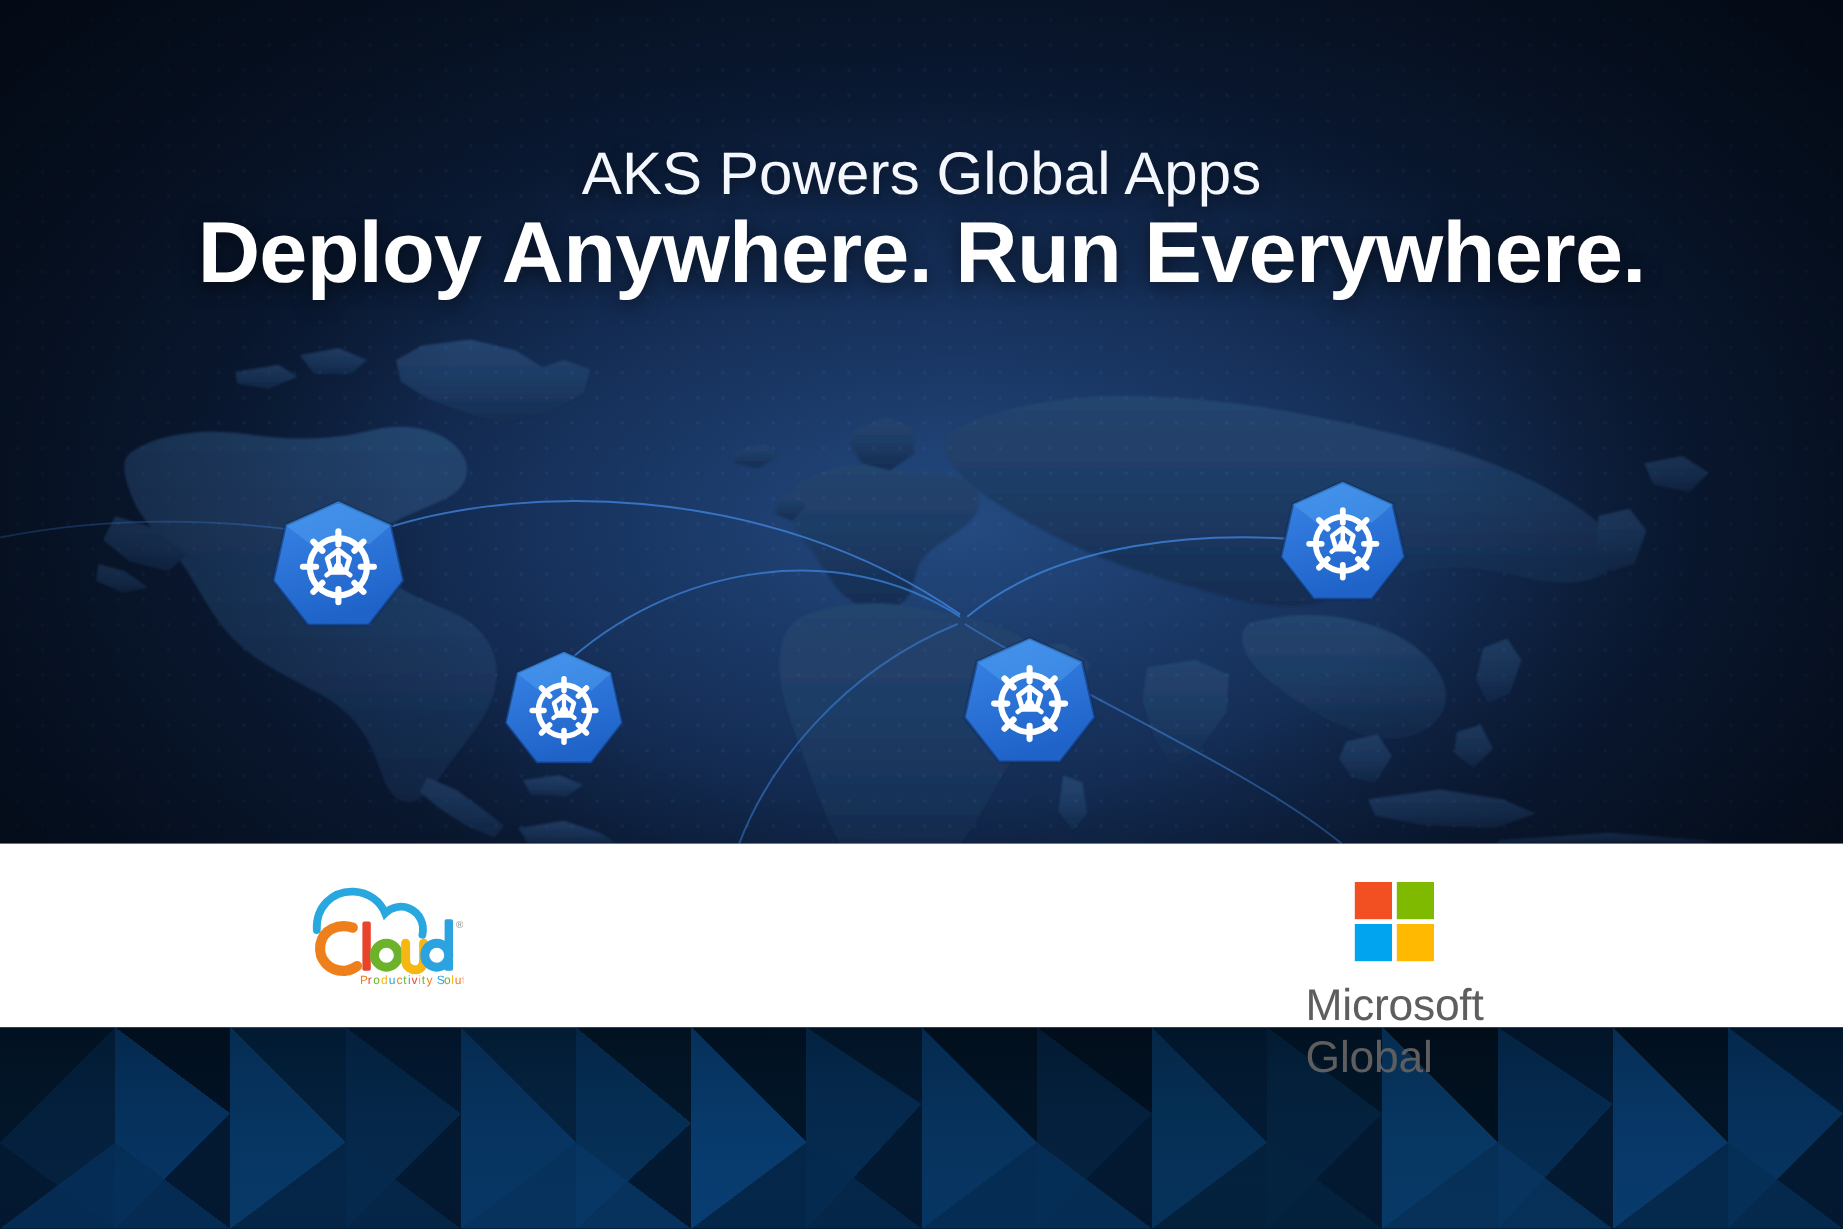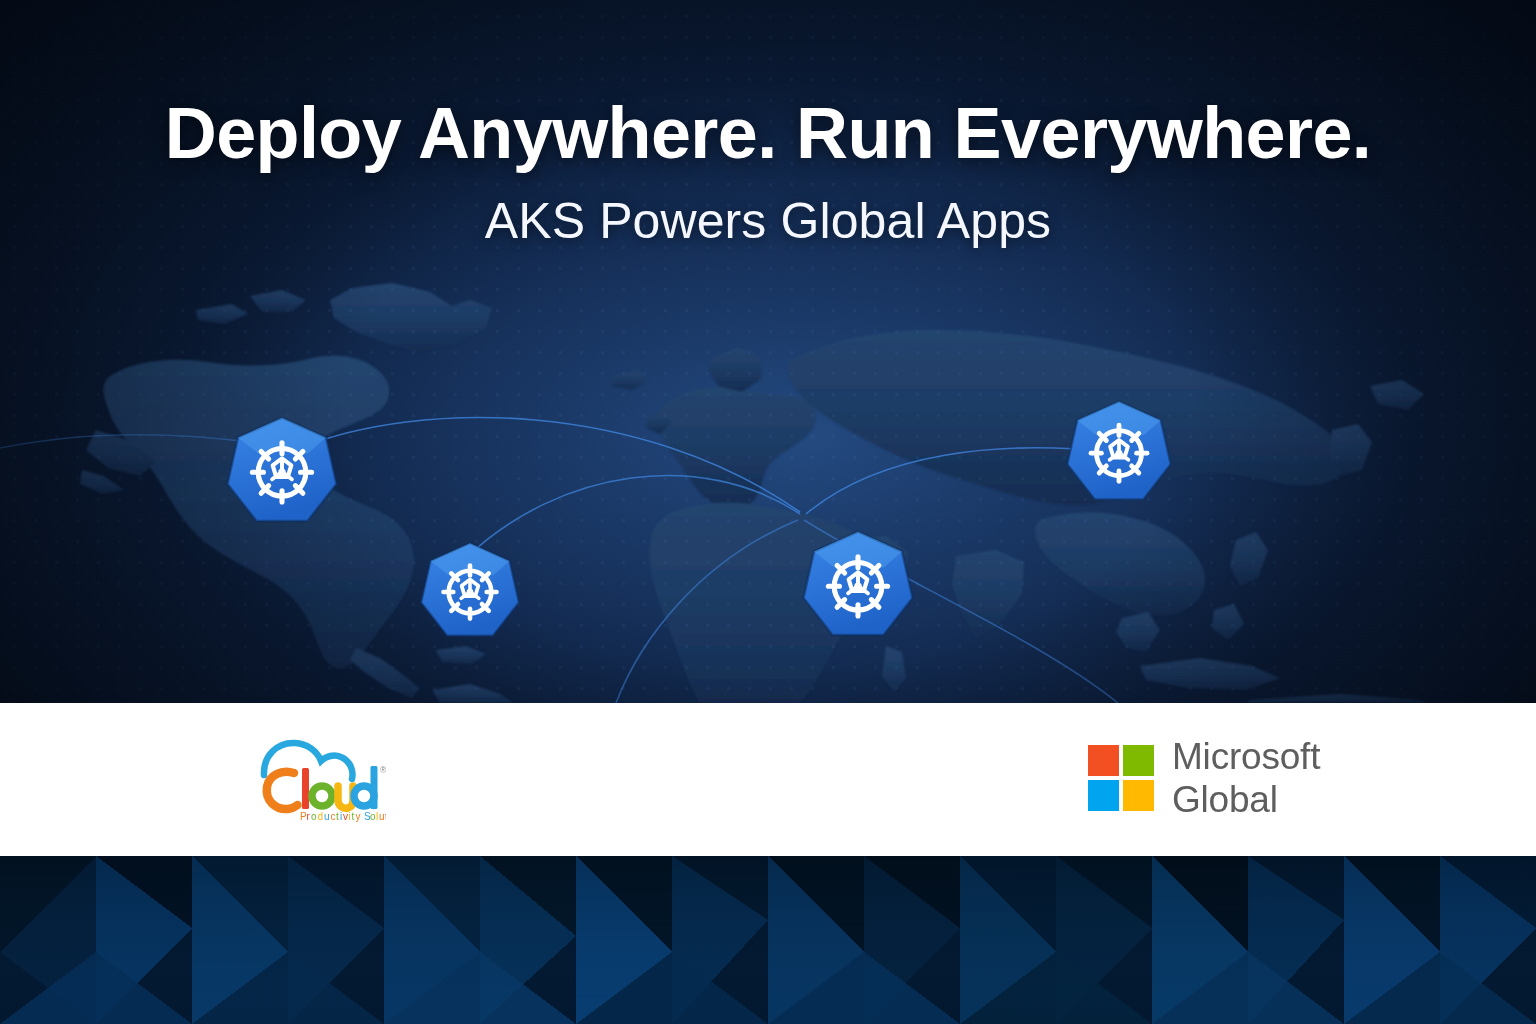--- a/index.html
+++ b/index.html
@@ -54,21 +54,21 @@
   .k8s-node svg{ display:block; overflow:visible; }
 
   
   #logobar{
     position:absolute; left:0; top:703px; width:1536px; height:153px;
     background:#ffffff; z-index:10;
     display:flex; align-items:center;
   }
   #logo-left{ position:absolute; left:246px; top:24px; width:140px; height:106px; }
   #logo-right{ position:absolute; left:1088px; top:735px; height:86px;
-               display:flex; align-items:center; gap:18px; z-index:11; }
+               display:flex; align-items:center; gap:18px; z-index:11;flex-direction:column; }
   #ms-squares{ width:66px; height:66px; display:grid;
                grid-template-columns:31px 31px; grid-template-rows:31px 31px; gap:4px; }
   .ms-sq{ width:31px; height:31px; }
   #ms-words{ display:flex; flex-direction:column; line-height:1.0; }
   #ms-word-1{ font-size:37px; color:#5e5e5e; font-weight:400; letter-spacing:-.2px; }
   #ms-word-2{ font-size:37px; color:#5e5e5e; font-weight:400; letter-spacing:-.2px; margin-top:6px; }
 
   
   #bottomband{
     position:absolute; left:0; top:856px; width:1536px; height:168px;
@@ -197,22 +197,22 @@
         <path d="M804 520 C900 580, 1040 640, 1118 703" stroke-opacity=".6"></path>
         <path d="M798 520 C700 560, 640 640, 616 703" stroke-opacity=".6"></path>
         <path d="M0 448 C90 430, 190 430, 300 450" stroke-opacity=".55"></path>
       </g>
     </svg>
 
     <div id="hero-dots"></div>
     <div id="hero-vignette"></div>
 
     <div id="titles">
+      <div id="subheadline">AKS Powers Global Apps</div>
       <div id="headline">Deploy Anywhere. Run Everywhere.</div>
-      <div id="subheadline">AKS Powers Global Apps</div>
     </div>
 
     <div class="k8s-node" style="left:224px; top:412px;">
       <svg width="116" height="116" viewBox="0 0 100 100">
         <defs>
           <linearGradient id="hexA" x1="0" y1="0" x2="0.3" y2="1">
             <stop offset="0%" stop-color="#3b86e8"></stop>
               <stop offset="100%" stop-color="#1f63c9"></stop>
           </linearGradient>
         </defs>

